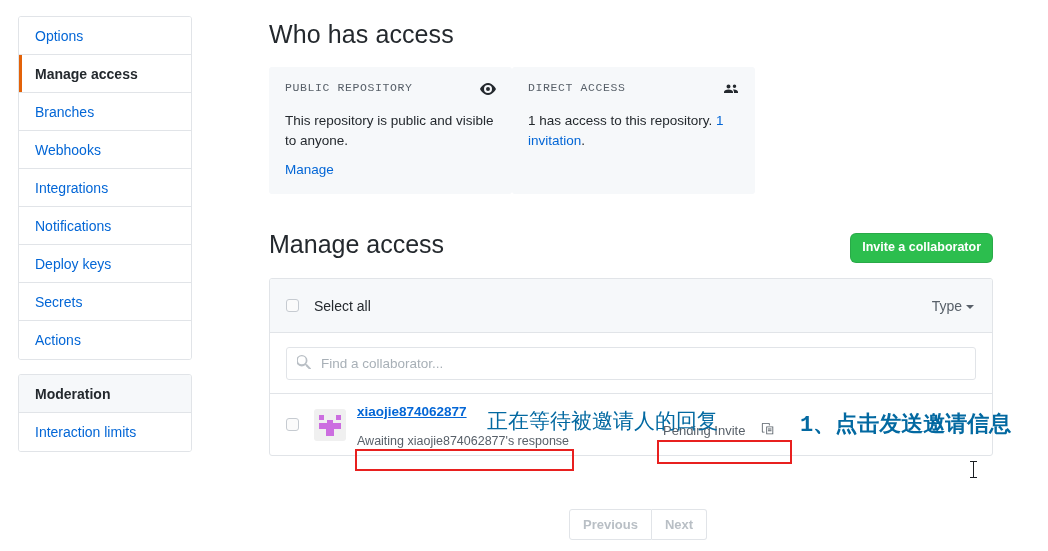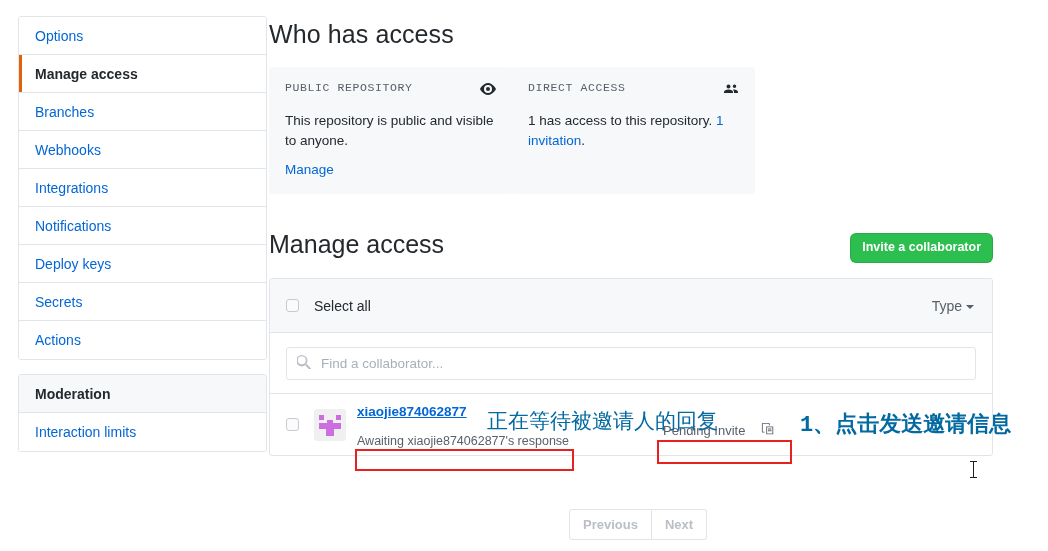--- a/index.html
+++ b/index.html
@@ -7,21 +7,21 @@
     margin: 0; padding: 0;
     width: 1048px; height: 551px;
     background: #ffffff;
     font-family: "Liberation Sans", sans-serif;
     color: #24292e;
     overflow: hidden;
   }
   #page { position: relative; width: 1048px; height: 551px; }
 
   
-  .sidebar { position: absolute; left: 18px; top: 16px; width: 249px; }
+  .sidebar { position: absolute; left: 18px; top: 16px; width: 174px; }
   .menu {
     border: 1px solid #e1e4e8;
     border-radius: 3px;
     background: #fff;
     overflow: hidden;
   }
   .menu-item {
     position: relative;
     height: 38px;
     line-height: 38px;

